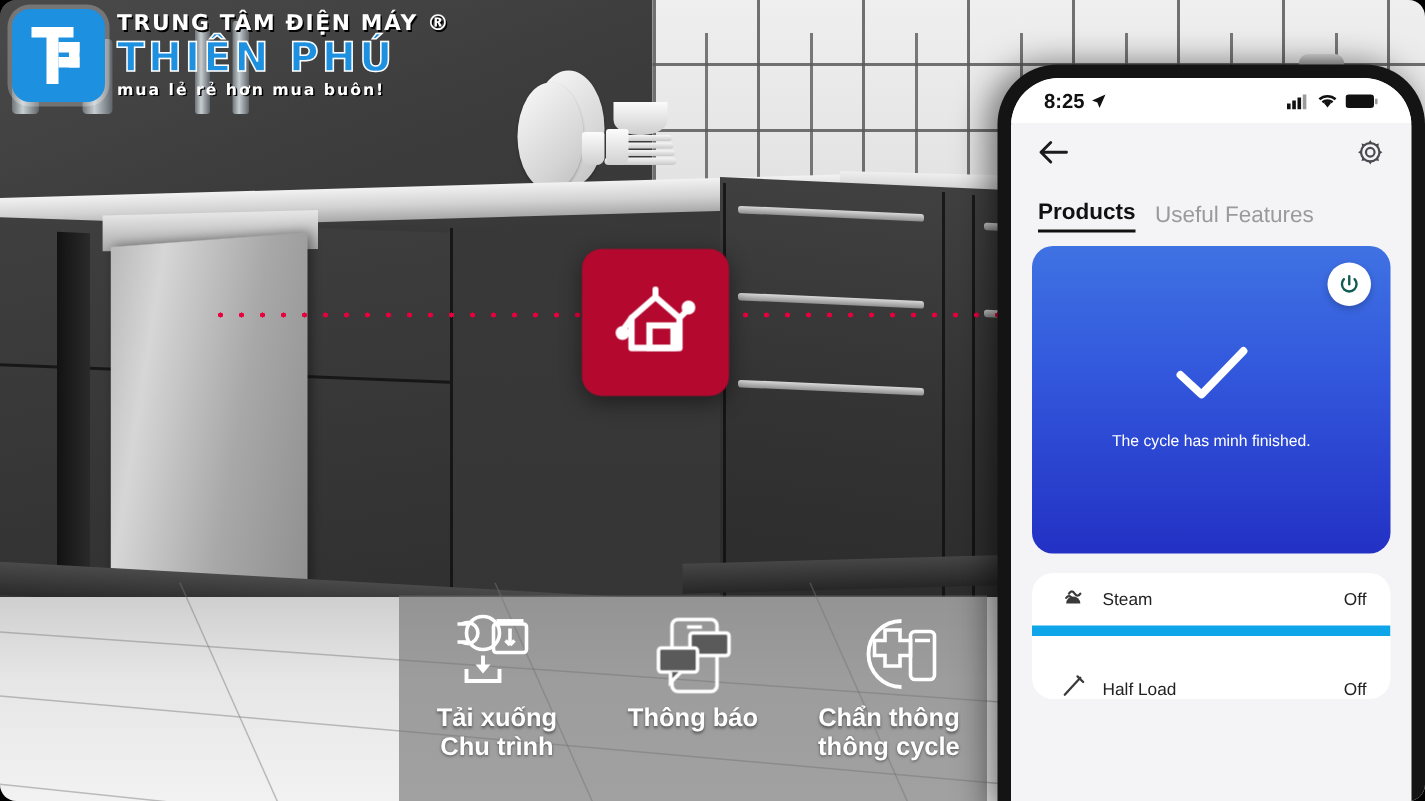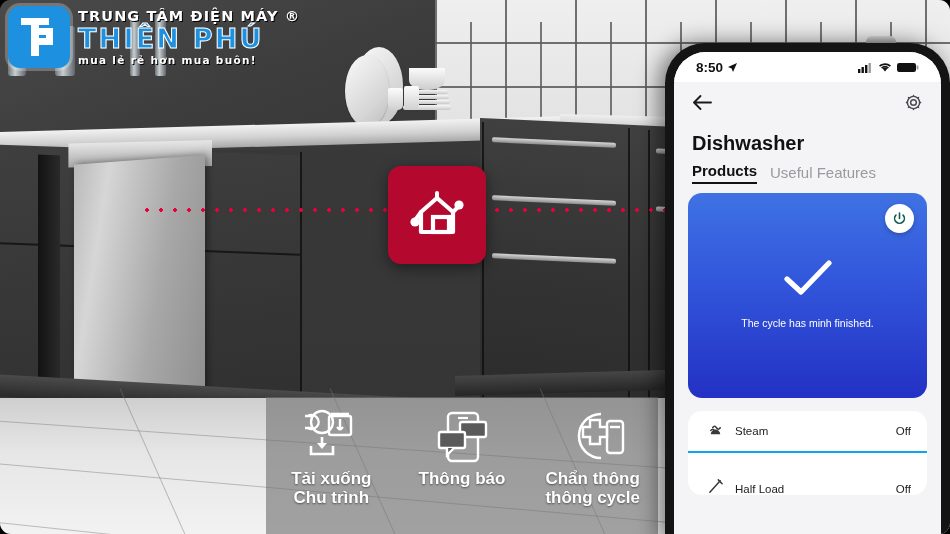--- a/index.html
+++ b/index.html
@@ -121,21 +121,21 @@
   .tab.active{color:#111;font-weight:bold;border-bottom:2px solid #111;}
   .card{margin:9px 14px 0 14px;height:205px;border-radius:14px;position:relative;
     background:linear-gradient(180deg,#3f72e3 0%,#3257dc 42%,#2331c4 100%);
     display:flex;flex-direction:column;align-items:center;justify-content:center;}
   .pwr{position:absolute;right:13px;top:11px;width:29px;height:29px;border-radius:50%;
     background:#fff;display:flex;align-items:center;justify-content:center;
     box-shadow:0 2px 5px rgba(0,0,0,.22);}
   .card-msg{position:absolute;left:0;right:0;top:124px;text-align:center;color:#fff;font-size:10.5px;}
   .list{margin:13px 14px 0 14px;background:#fff;border-radius:14px;overflow:hidden;}
   .lrow{display:flex;align-items:center;height:42px;padding:0 16px;box-sizing:border-box;
-    border-bottom:2px solid #0ea5e9;}
+    border-bottom:7px solid #0ea5e9;}
   .lrow:last-child{border-bottom:none;align-items:flex-end;}
   .lico{width:22px;display:flex;align-items:center;justify-content:center;}
   .lname{flex:1;font-size:11.5px;color:#222;margin-left:9px;}
   .lval{font-size:11.5px;color:#222;}
 </style>
 </head>
 <body>
 
 <div class="stage">
 
@@ -284,21 +284,21 @@
         <span>thông cycle</span>
       </span>
     </div>
   </div>
 
   <div class="phone">
     <div class="screen">
 
       <div class="statusbar">
         <span class="st-time">
-          <span>8:50</span>
+          <span>8:25</span>
           <svg width="11" height="11" viewBox="0 0 11 11">
             <path d="M10 1 L1 5 L4.6 6.4 L6 10 Z" fill="#111"></path>
           </svg>
         </span>
         <span class="st-right">
           <svg width="15" height="11" viewBox="0 0 15 11">
             <rect x="0" y="7" width="2.4" height="4" fill="#111"></rect>
             <rect x="3.5" y="5" width="2.4" height="6" fill="#111"></rect>
             <rect x="7" y="3" width="2.4" height="8" fill="#111"></rect>
             <rect x="10.5" y="1" width="2.4" height="10" fill="#9b9b9b"></rect>
@@ -326,21 +326,20 @@
             <circle cx="11" cy="11" r="3.3" fill="none" stroke="#4a4a50" stroke-width="1.7"></circle>
             <path d="M11 1.6 l1.6 2.4 h-3.2 z M11 20.4 l1.6 -2.4 h-3.2 z
                      M1.6 11 l2.4 -1.6 v3.2 z M20.4 11 l-2.4 -1.6 v3.2 z
                      M4.3 4.3 l2.8 0.6 -2.2 2.2 z M17.7 17.7 l-2.8 -0.6 2.2 -2.2 z
                      M17.7 4.3 l-0.6 2.8 -2.2 -2.2 z M4.3 17.7 l0.6 -2.8 2.2 2.2 z" fill="#4a4a50"></path>
             <circle cx="11" cy="11" r="7.1" fill="none" stroke="#4a4a50" stroke-width="1.7"></circle>
           </svg>
         </span>
       </div>
 
-      <div class="title">Dishwasher</div>
 
       <div class="tabs">
         <span class="tab active">Products</span>
         <span class="tab">Useful Features</span>
       </div>
 
       <div class="card">
         <div class="pwr">
           <svg width="15" height="15" viewBox="0 0 16 16">
             <path d="M8 2.2 V8" stroke="#0f5d52" stroke-width="1.7" stroke-linecap="round"></path>

